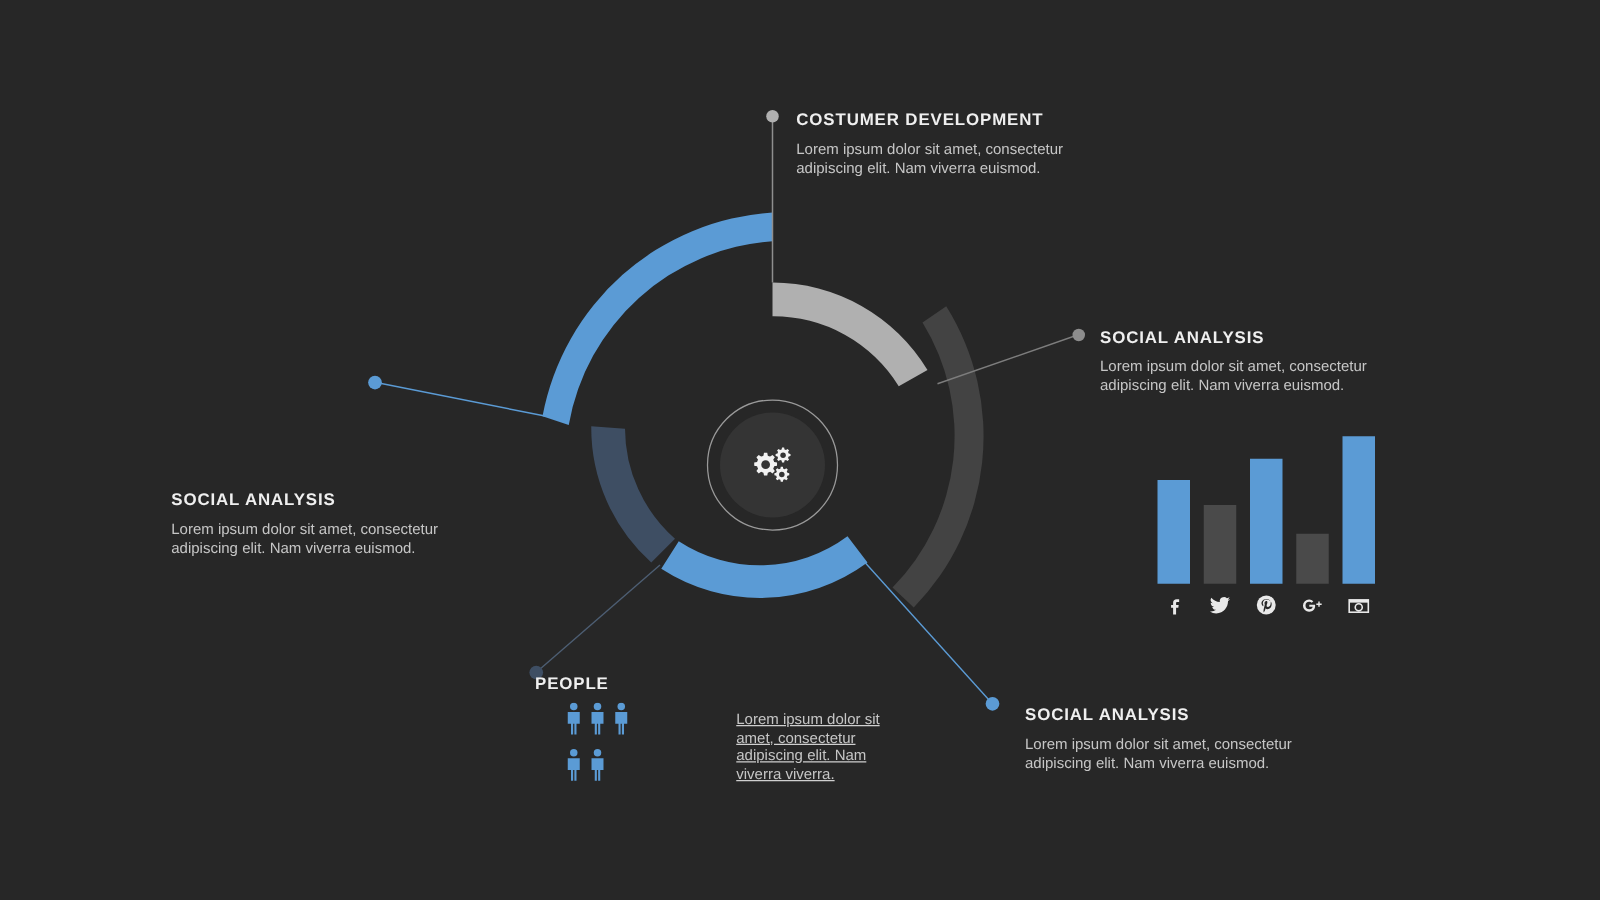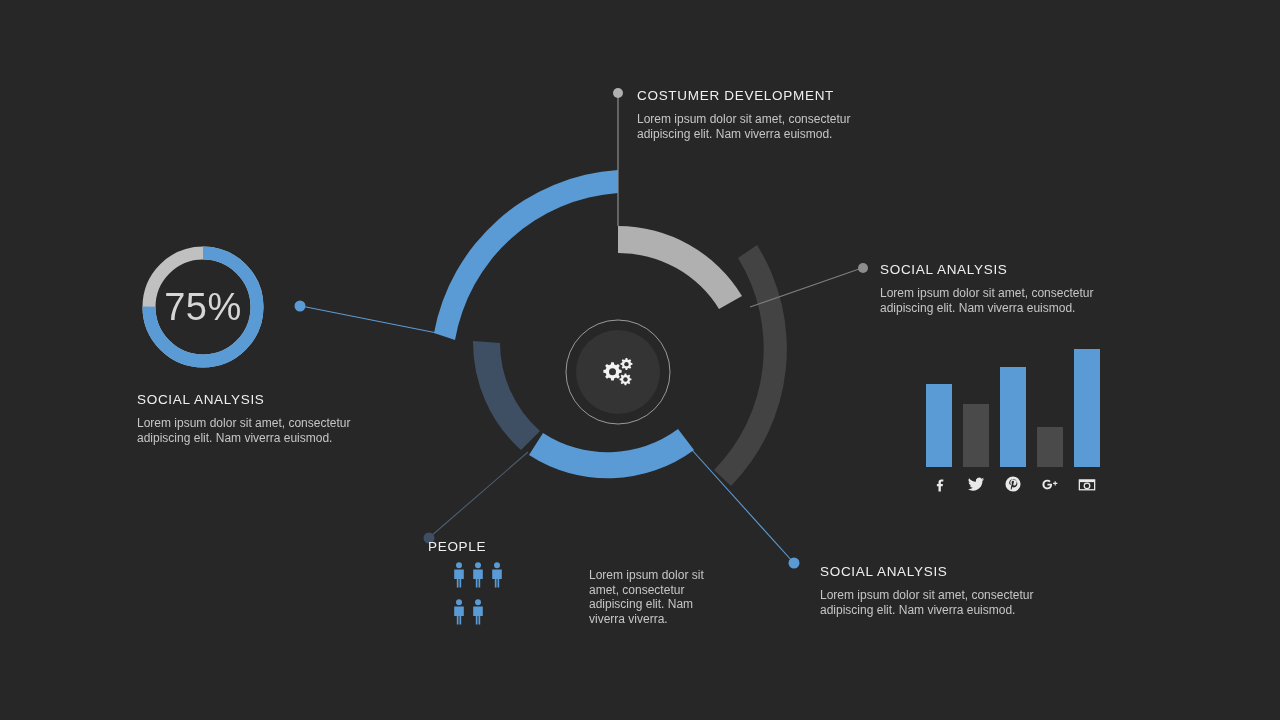--- a/index.html
+++ b/index.html
@@ -20,21 +20,21 @@
     left: 0; top: 0;
     width: 1280px;
     height: 720px;
     background: #272727;
   }
   .abs { position: absolute; }
 
   
   .callout-title {
     font-size: 13.5px;
-    font-weight: normal;
+    font-weight: bold;
     letter-spacing: 0.7px;
     color: #efefef;
     margin: 0 0 9px 0;
     white-space: nowrap;
   }
   .callout-body {
     font-size: 12px;
     line-height: 1.21;
     color: #c6c6c6;
     margin: 0;
@@ -144,27 +144,20 @@
         <circle cx="30.45" cy="14.15" r="2.2" fill="#343434"></circle>
       </g>
 
       <g fill="#f2f2f2">
         <path d="M28.6 23.4 l1.7 0 0.3 1.5 a4.7 4.7 0 0 1 1.2 0.5 l1.26-0.86 1.2 1.2 -0.86 1.26 a4.7 4.7 0 0 1 0.5 1.2 l1.5 0.3 0 1.7 -1.5 0.3 a4.7 4.7 0 0 1-0.5 1.2 l0.86 1.26 -1.2 1.2 -1.26-0.86 a4.7 4.7 0 0 1-1.2 0.5 l-0.3 1.5 -1.7 0 -0.3-1.5 a4.7 4.7 0 0 1-1.2-0.5 l-1.26 0.86 -1.2-1.2 0.86-1.26 a4.7 4.7 0 0 1-0.5-1.2 l-1.5-0.3 0-1.7 1.5-0.3 a4.7 4.7 0 0 1 0.5-1.2 l-0.86-1.26 1.2-1.2 1.26 0.86 a4.7 4.7 0 0 1 1.2-0.5 Z"></path>
         <circle cx="29.45" cy="29.55" r="2.2" fill="#343434"></circle>
       </g>
     </svg>
   </div>
 
-  <div class="abs" id="pct-wrap">
-    <svg viewBox="0 0 132 132" width="132" height="132">
-      <circle cx="66" cy="66" r="54" fill="none" stroke="#c0c0c0" stroke-width="13"></circle>
-      <circle cx="66" cy="66" r="54" fill="none" stroke="#5b9bd5" stroke-width="13" stroke-dasharray="254.46900494077323 339.29200658769764" transform="rotate(-90 66 66)"></circle>
-    </svg>
-    <div id="pct-label">75%</div>
-  </div>
 
   <div class="abs" style="left:637px; top:88px; width:270px;">
     <p class="callout-title">COSTUMER DEVELOPMENT</p>
     <p class="callout-body">Lorem ipsum dolor sit amet, consectetur</p>
     <p class="callout-body">adipiscing elit. Nam viverra euismod.</p>
   </div>
 
   <div class="abs" style="left:880px; top:262px; width:275px;">
     <p class="callout-title">SOCIAL ANALYSIS</p>
     <p class="callout-body">Lorem ipsum dolor sit amet, consectetur</p>
@@ -208,21 +201,21 @@
       </svg>
     </div>
     <div class="person" style="left:19px; top:37px;">
       <svg viewBox="0 0 14 26" width="14" height="26" fill="#5b9bd5">
         <circle cx="7" cy="3.2" r="3.0"></circle>
         <path d="M2.2 7.6 h9.6 v9.4 h-2.6 v8.6 h-1.7 v-8.6 h-1 v8.6 h-1.7 v-8.6 h-2.6 Z"></path>
       </svg>
     </div>
   </div>
 
-  <div class="abs" style="left:589px; top:568px; width:150px;">
+  <div class="abs" style="left:589px; top:568px; width:150px;text-decoration:underline;">
     <p class="callout-body">Lorem ipsum dolor sit</p>
     <p class="callout-body">amet, consectetur</p>
     <p class="callout-body">adipiscing elit. Nam</p>
     <p class="callout-body">viverra viverra.</p>
   </div>
 
   <div class="abs" style="left:820px; top:564px; width:275px;">
     <p class="callout-title">SOCIAL ANALYSIS</p>
     <p class="callout-body">Lorem ipsum dolor sit amet, consectetur</p>
     <p class="callout-body">adipiscing elit. Nam viverra euismod.</p>

